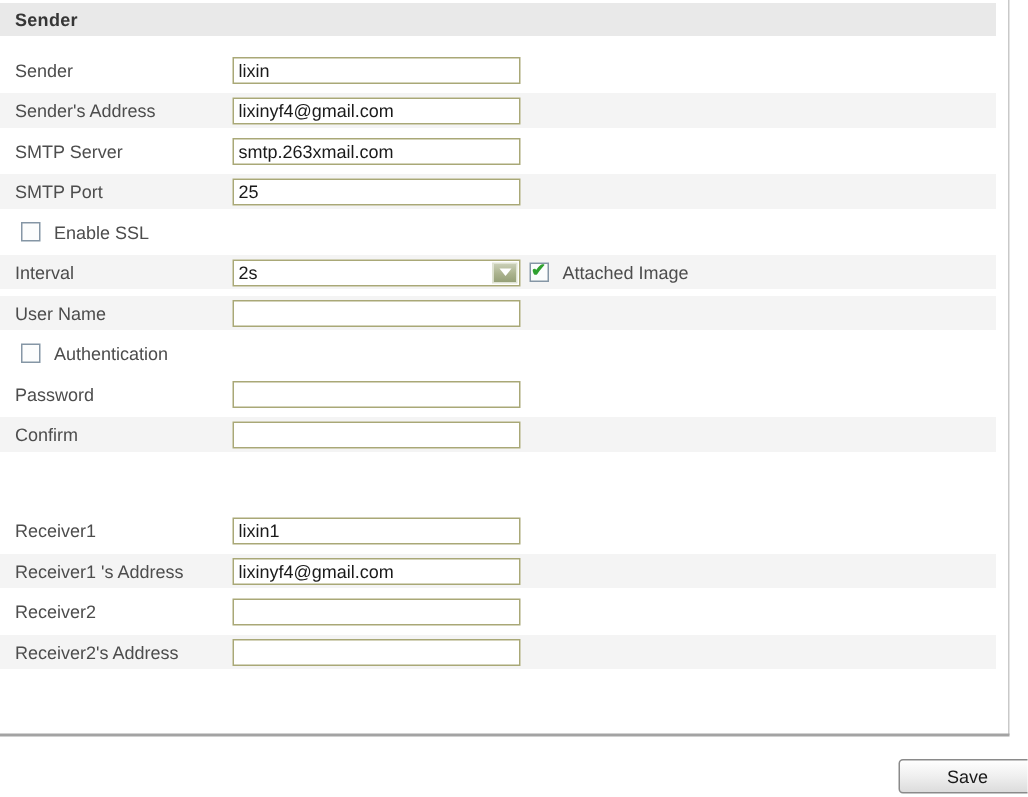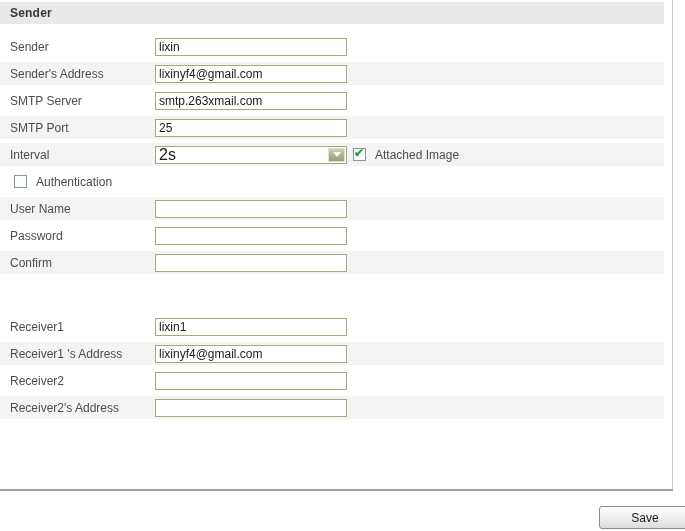--- a/index.html
+++ b/index.html
@@ -17,21 +17,21 @@
   .row .lbl{width:145px;padding-left:10px;font-size:12px;color:#4d4d4d;flex:0 0 auto;box-sizing:content-box;}
   .tbox{width:192px;height:18px;border:1px solid #a9a877;background:#fff;font-family:"Liberation Sans",sans-serif;
         font-size:12px;color:#1a1a1a;padding:1px 3px;box-sizing:border-box;outline:none;flex:0 0 auto;}
   .cb-row-inner{display:flex;align-items:center;margin-left:14px;}
   .cb{width:13px;height:13px;border:1px solid #8596a5;background:#fcfdfd;display:inline-block;position:relative;
       box-sizing:border-box;cursor:pointer;flex:0 0 auto;}
   .cb[data-checked="true"]::after{content:"\2714";position:absolute;left:0px;top:-3px;font-size:12px;color:#2fa12f;font-weight:bold;}
   .cb-label{font-size:12px;color:#4d4d4d;margin-left:9px;}
   .select{width:192px;height:18px;border:1px solid #a9a877;background:#fff;position:relative;box-sizing:border-box;
           display:flex;align-items:center;cursor:pointer;flex:0 0 auto;}
-  .select-value{font-size:16px;color:#1a1a1a;padding-left:3px;}
+  .select-value{font-size:12px;color:#1a1a1a;padding-left:3px;}
   .select-arrow{position:absolute;right:1px;top:1px;bottom:1px;width:17px;
           background:linear-gradient(#c9ceb6 0%,#aab28d 55%,#96a078 100%);
           border:1px solid #dfe3d2;box-sizing:border-box;display:flex;align-items:center;justify-content:center;}
   .chevron{width:0;height:0;border-left:4px solid transparent;border-right:4px solid transparent;border-top:5px solid #ffffff;}
   .inline-cb{display:flex;align-items:flex-start;margin-left:6px;}
   .v-border{position:absolute;left:672px;top:0;width:1px;height:490px;background:#c9c9c9;}
   .h-border{position:absolute;left:0;top:489px;width:673px;height:2px;background:#a3a3a3;}
   .save-button{position:absolute;left:599px;top:506px;width:92px;height:23px;
           background:linear-gradient(#fefefe,#efefef 50%,#dcdcdc);border:1px solid #8a8a8a;border-radius:3px;
           font-family:"Liberation Sans",sans-serif;font-size:12px;color:#1a1a1a;cursor:pointer;}
@@ -61,45 +61,51 @@
     <div class="row">
       <span class="lbl">SMTP Server</span>
       <input class="tbox" type="text" value="smtp.263xmail.com" style="">
     </div>
 
     <div class="row alt">
       <span class="lbl">SMTP Port</span>
       <input class="tbox" type="text" value="25" style="">
     </div>
 
+    <div class="row">
+      <div class="cb-row-inner">
+        <span class="cb" data-checked="false"></span>
+        <span class="cb-label">Enable SSL</span>
+      </div>
+    </div>
 
     <div class="row alt">
       <span class="lbl">Interval</span>
       <div class="select">
         <span class="select-value">2s</span>
         <span class="select-arrow">
           <span class="chevron"></span>
         </span>
       </div>
       <div class="inline-cb">
         <span class="cb" data-checked="true"></span>
         <span class="cb-label">Attached Image</span>
       </div>
     </div>
 
+    <div class="row alt">
+      <span class="lbl">User Name</span>
+      <input class="tbox" type="text" value="" style="">
+    </div>
+
     <div class="row">
       <div class="cb-row-inner">
         <span class="cb" data-checked="false"></span>
         <span class="cb-label">Authentication</span>
       </div>
-    </div>
-
-    <div class="row alt">
-      <span class="lbl">User Name</span>
-      <input class="tbox" type="text" value="" style="">
     </div>
 
     <div class="row">
       <span class="lbl">Password</span>
       <input class="tbox" type="password" value="" style="">
     </div>
 
     <div class="row alt">
       <span class="lbl">Confirm</span>
       <input class="tbox" type="password" value="" style="">

